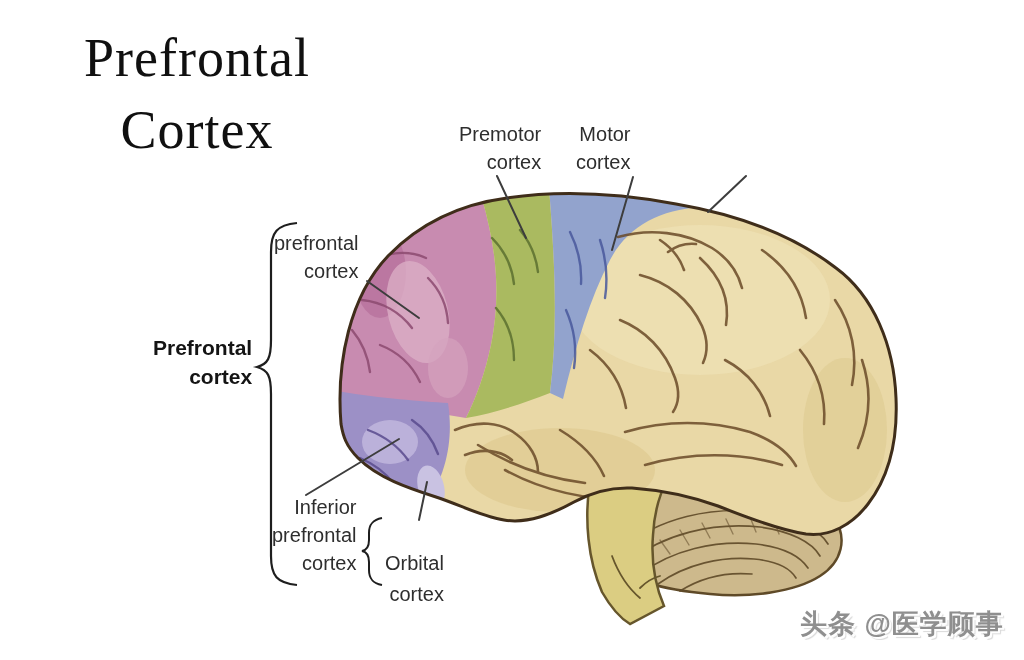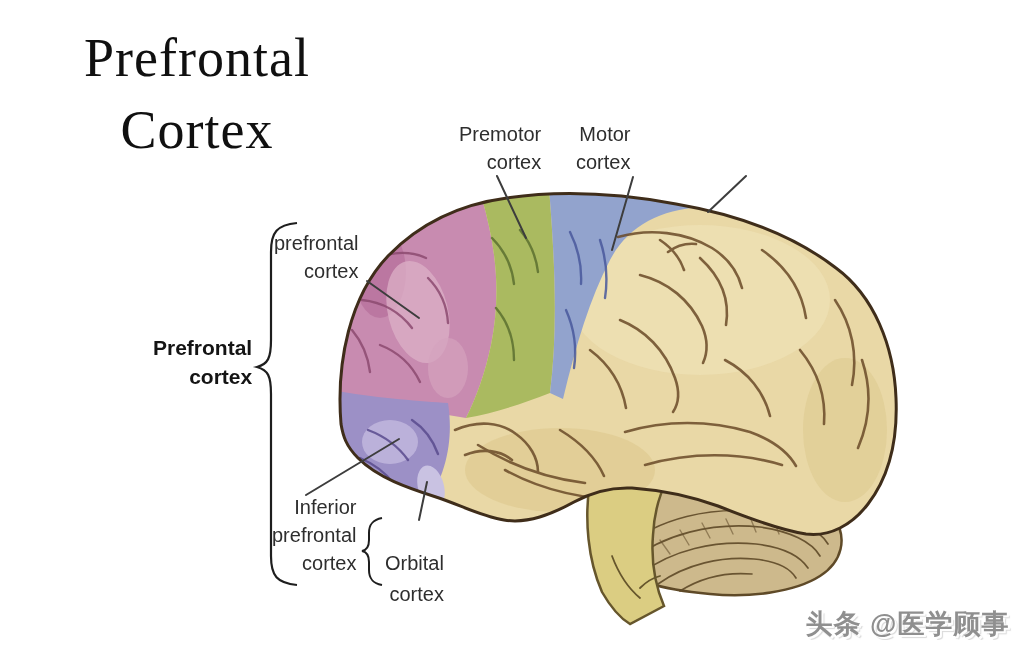--- a/index.html
+++ b/index.html
@@ -13,21 +13,21 @@
   .label{position:absolute;font-size:20px;line-height:28px;color:#2e2e2e;}
   .label span{display:block;text-align:right;}
   .label.bold{font-weight:bold;color:#141414;font-size:21px;line-height:29px;}
   #label-premotor{left:459px;top:120px;}
   #label-motor{left:576px;top:120px;}
   #label-central{left:737px;top:120px;}
   #label-dorsolateral{left:274px;top:229px;}
   #label-prefrontal{left:153px;top:333px;}
   #label-inferior{left:272px;top:493px;}
   #label-orbital{left:385px;top:514px;line-height:31px;margin-top:34px;}
-  #watermark{position:absolute;left:800px;top:606px;width:215px;text-align:center;
+  #watermark{position:absolute;left:800px;top:606px;width:215px;text-align:left;
              font-size:27px;font-weight:bold;letter-spacing:1px;color:#8f8f8f;
              text-shadow:2px 2px 0 rgba(255,255,255,.95),3px 3px 1px rgba(170,170,170,.45);}
   .sulci{fill:none;stroke-linecap:round;stroke-linejoin:round;}
 </style>
 </head>
 <body>
 
 <div id="stage">
 
   <svg id="brain-svg" width="1024" height="660" viewBox="0 0 1024 660">

